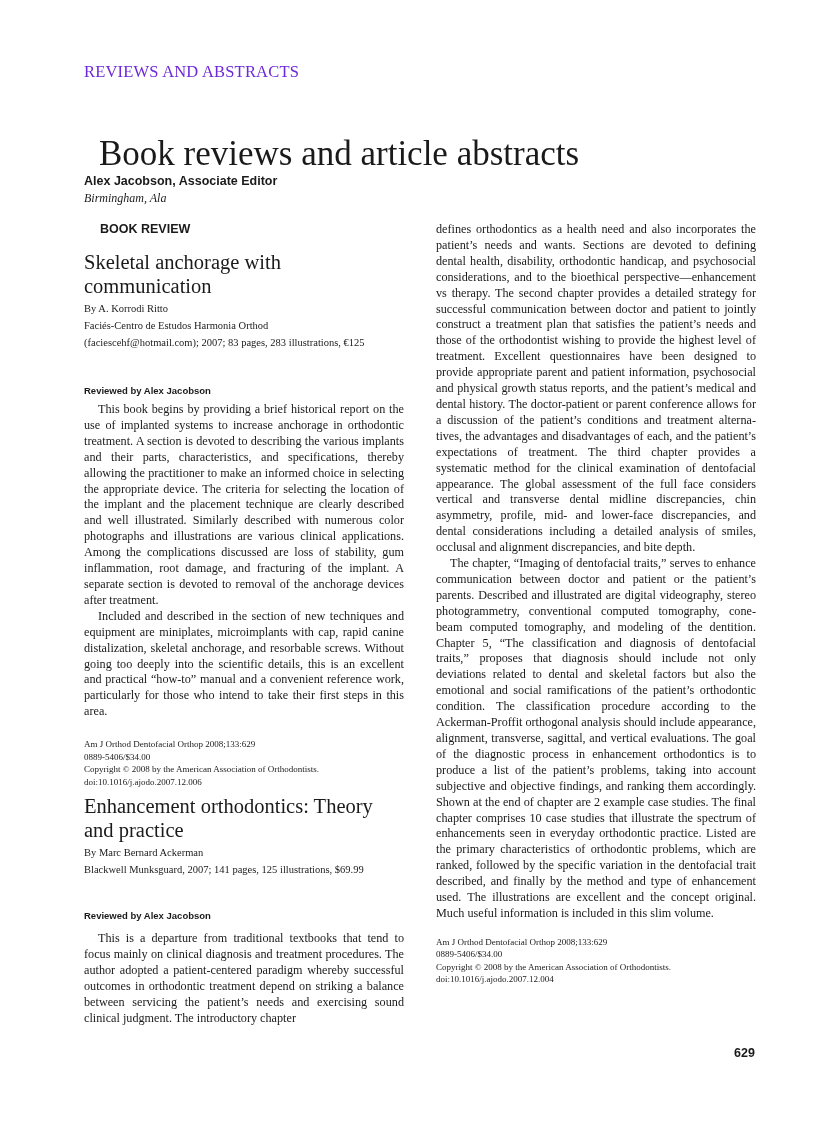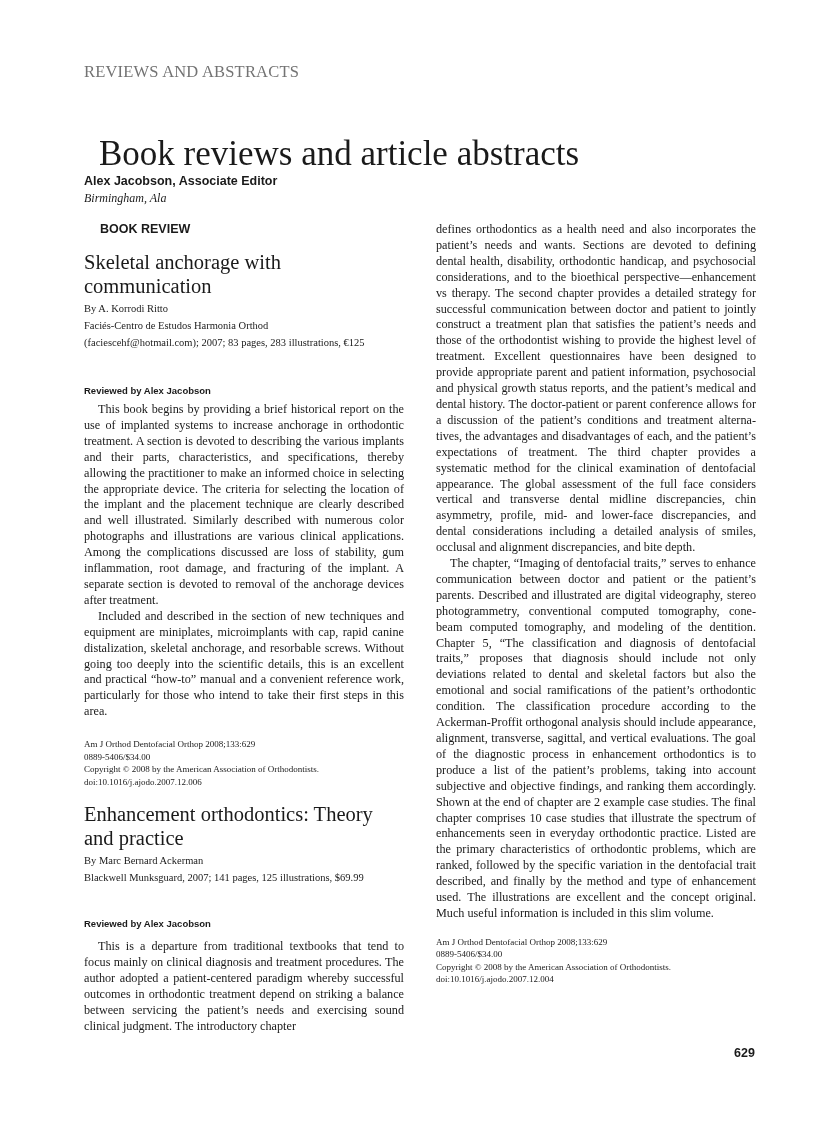--- a/index.html
+++ b/index.html
@@ -1,17 +1,17 @@
 <!DOCTYPE html>
 <html><head>
 <meta charset="utf-8">
 <style>
   html, body { margin: 0; padding: 0; background: #ffffff; }
   body { width: 838px; height: 1122px; position: relative; overflow: hidden; color: #1a1a1a; font-family: "Liberation Serif", serif; }
-  .section-head { position: absolute; left: 84px; top: 62px; font-size: 16.5px; letter-spacing: 0.2px; color: #737373; }
+  .section-head { position: absolute; left: 84px; top: 62px; font-size: 16.5px; letter-spacing: 0.2px; color: #6d28d9; }
   .main-title { position: absolute; left: 83px; top: 118px; font-size: 35px; color: #1a1a1a; white-space: nowrap; }
   .editor { position: absolute; left: 84px; top: 174px; font-family: "Liberation Sans", sans-serif; font-weight: bold; font-size: 12.5px; }
   .editor-loc { position: absolute; left: 84px; top: 191px; font-style: italic; font-size: 12px; }
   .book-review-label { position: absolute; left: 84px; top: 222px; font-family: "Liberation Sans", sans-serif; font-weight: bold; font-size: 12.5px; padding-left: 16px; }
 
   .col { position: absolute; width: 320px; }
   .col-left { left: 84px; top: 250px; }
   .col-right { left: 436px; top: 222px; }
 
   .rev-title { font-size: 20.5px; line-height: 24px; margin: 0; font-weight: normal; }
@@ -48,21 +48,21 @@
     <p class="body">This book begins by providing a brief historical report on the use of implanted systems to increase anchorage in orthodontic treatment. A section is devoted to describing the various implants and their parts, characteristics, and specifications, thereby allowing the practitioner to make an informed choice in selecting the appropriate device. The criteria for selecting the location of the implant and the placement technique are clearly described and well illus­trated. Similarly described with numerous color photo­graphs and illustrations are various clinical applications. Among the complications discussed are loss of stability, gum inflammation, root damage, and fracturing of the implant. A separate section is devoted to removal of the anchorage devices after treatment.</p>
     <p class="body">Included and described in the section of new techniques and equipment are miniplates, microimplants with cap, rapid canine distalization, skeletal anchorage, and resorbable screws. Without going too deeply into the scientific details, this is an excellent and practical “how-to” manual and a convenient reference work, particularly for those who intend to take their first steps in this area.</p>
     <div class="citation" style="margin-top:18px;">
       <div>Am J Orthod Dentofacial Orthop 2008;133:629</div>
       <div>0889-5406/$34.00</div>
       <div>Copyright © 2008 by the American Association of Orthodontists.</div>
       <div>doi:10.1016/j.ajodo.2007.12.006</div>
     </div>
   </section>
 
-  <section style="margin-top:14px;">
+  <section style="margin-top:6px;">
     <h2 class="rev-title">Enhancement orthodontics: Theory and practice</h2>
     <div class="rev-meta" style="margin-top:2px;">
       <div>By Marc Bernard Ackerman</div>
       <div style="white-space:nowrap;">Blackwell Munksguard, 2007; 141 pages, 125 illustrations, $69.99</div>
     </div>
     <div class="reviewed-by" style="margin-top:32px;margin-bottom:10px;">Reviewed by Alex Jacobson</div>
     <p class="body">This is a departure from traditional textbooks that tend to focus mainly on clinical diagnosis and treatment procedures. The author adopted a patient-centered paradigm whereby successful outcomes in orthodontic treatment depend on striking a balance between servicing the patient’s needs and exercising sound clinical judgment. The introductory chapter</p>
   </section>
 </div>
 

